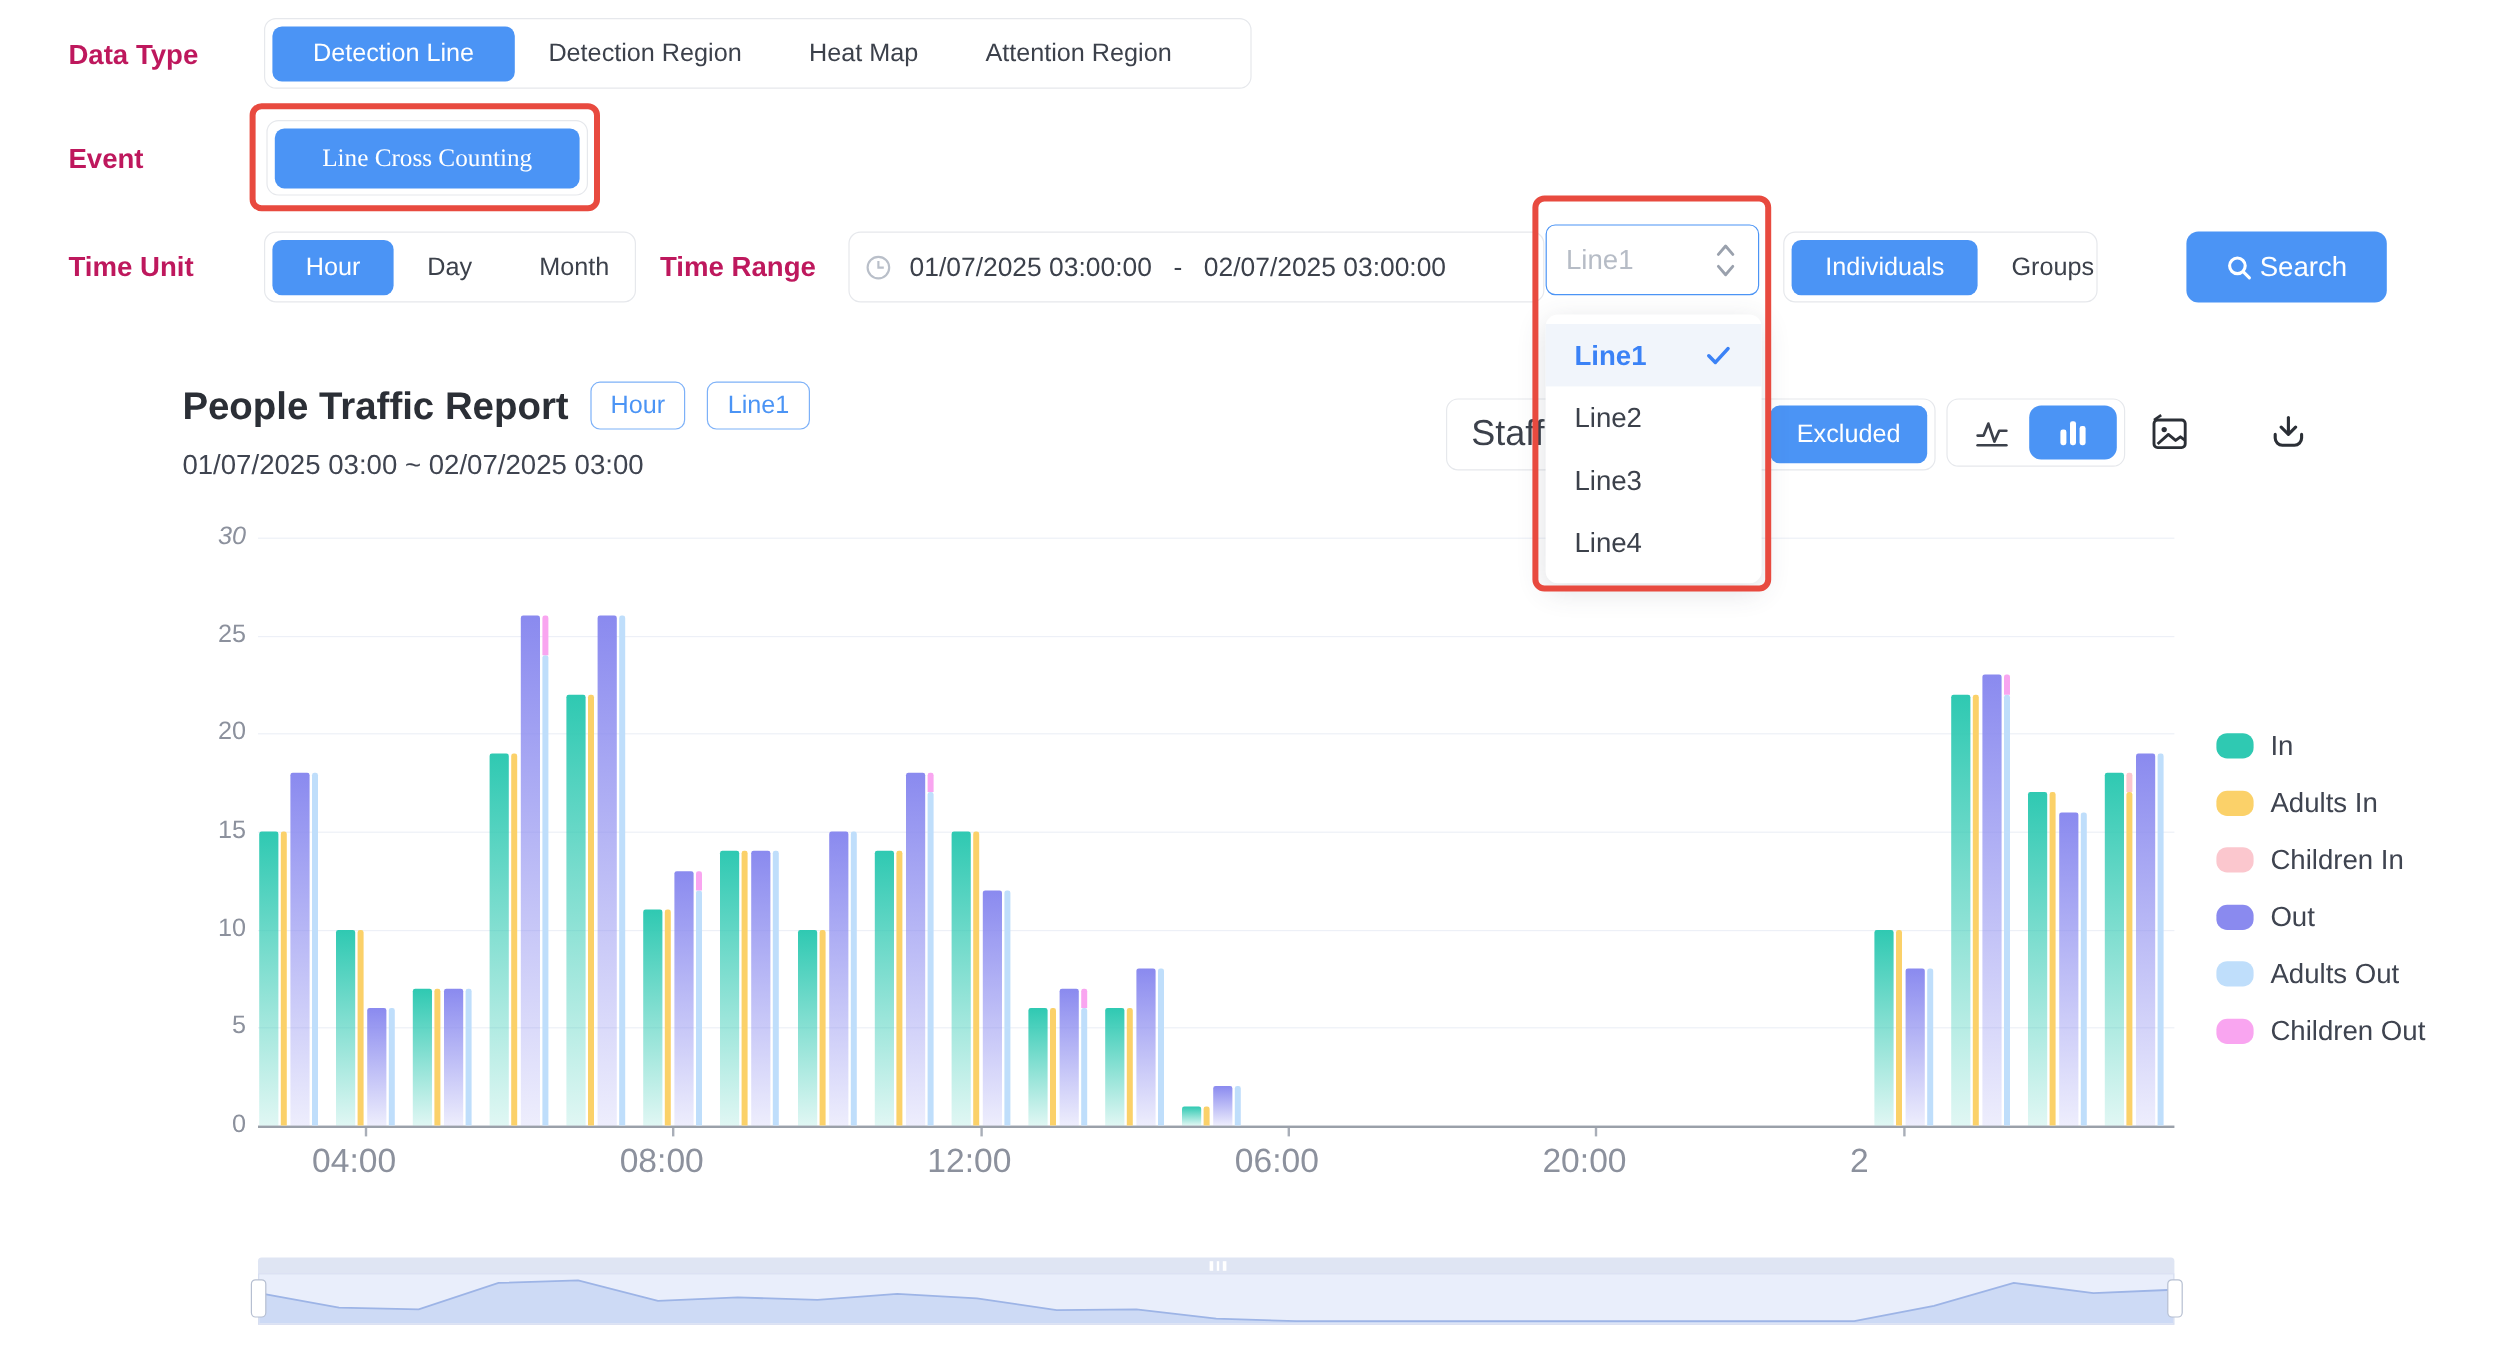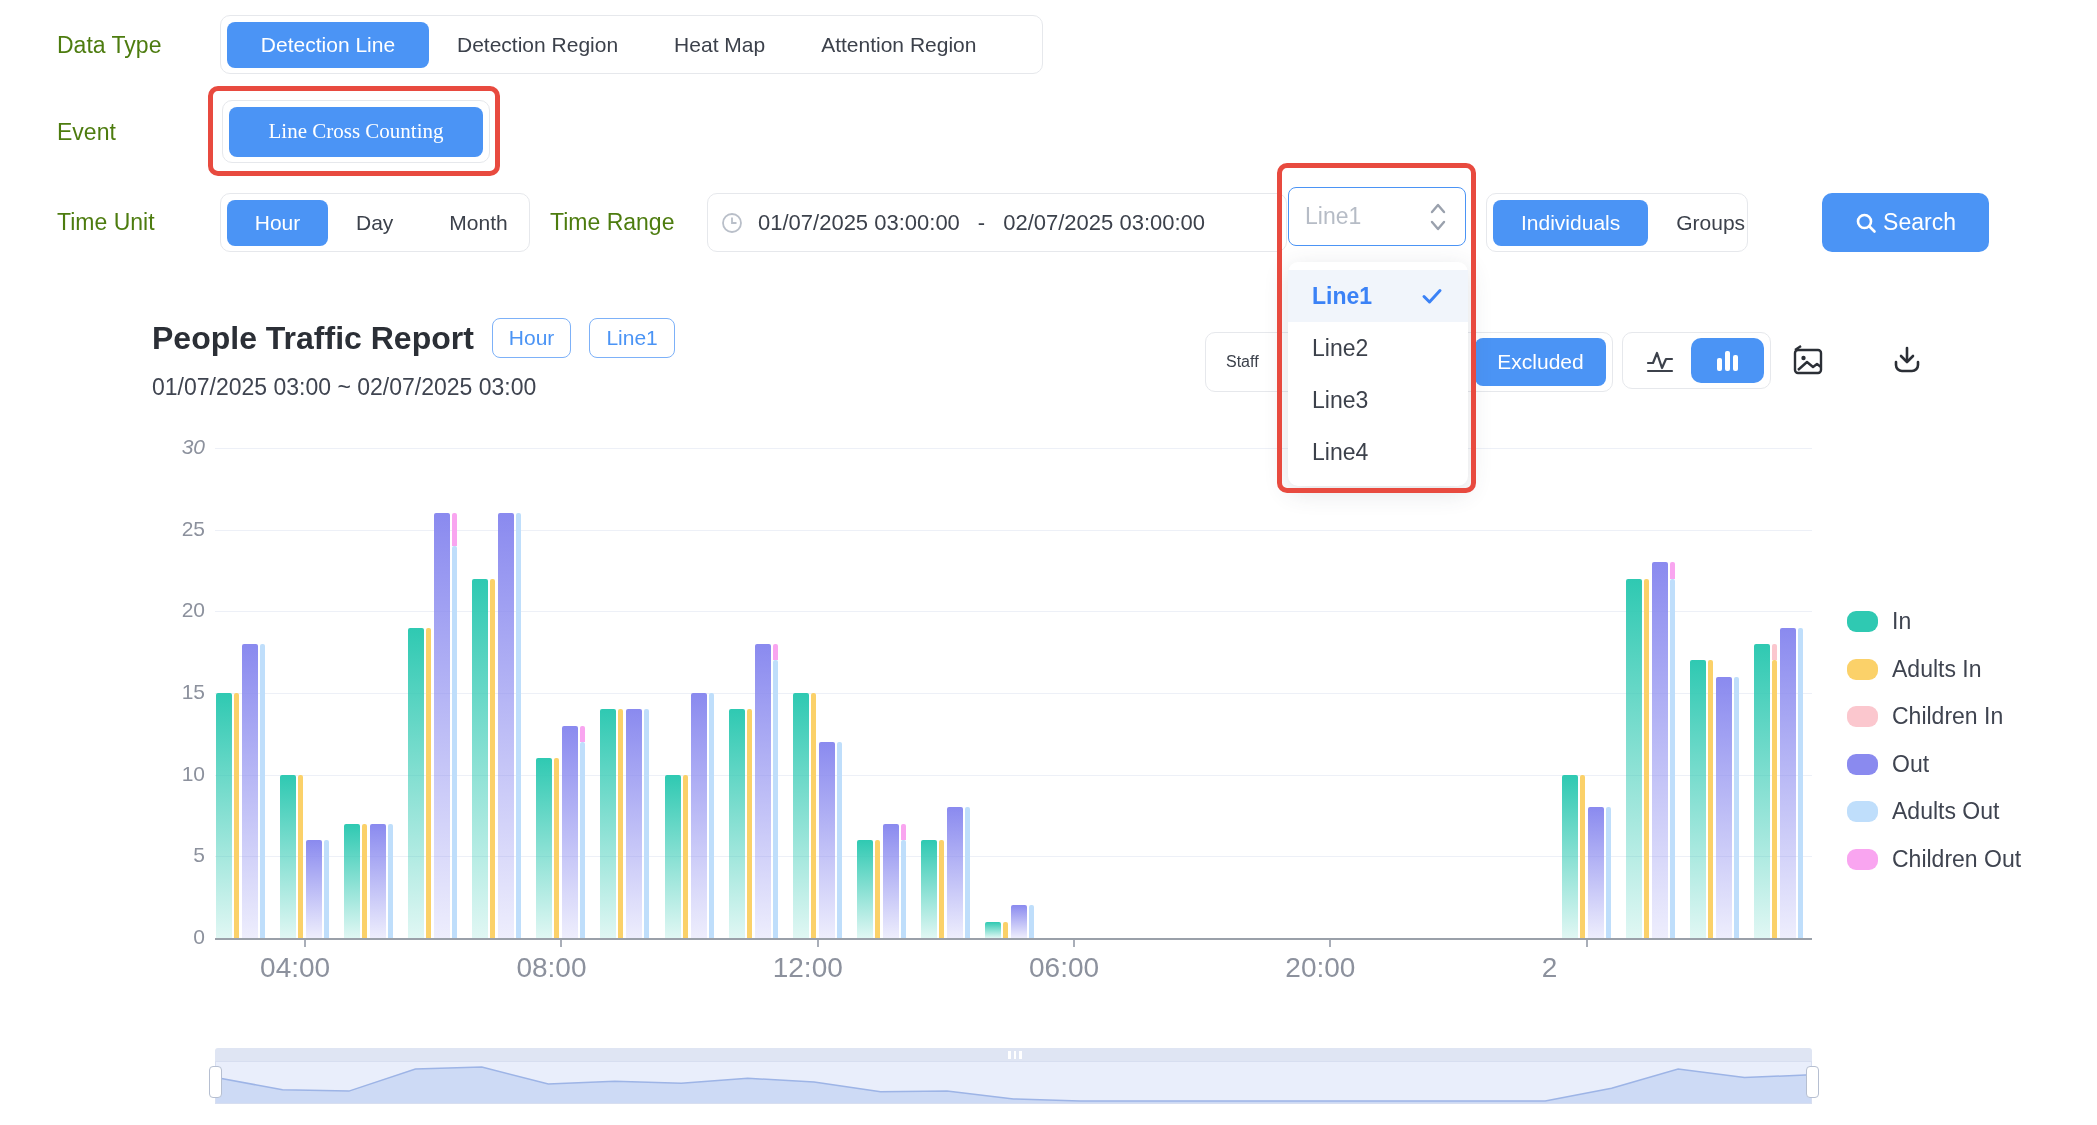--- a/index.html
+++ b/index.html
@@ -1,20 +1,20 @@
 <!DOCTYPE html>
 <html><head>
 <meta charset="utf-8">
 <style>
   * { margin:0; padding:0; box-sizing:border-box; }
   html,body { background:#ffffff; }
   body { font-family:"Liberation Sans","DejaVu Sans",sans-serif; }
   #app { position:relative; width:2097px; height:1125px; background:#fff; overflow:hidden; }
 
-  .row-label { position:absolute; font-size:23px; font-weight:400; color:#4d7c0f; }
+  .row-label { position:absolute; font-size:23px; font-weight:700; color:#be185d; }
 
   .btn-group { position:absolute; display:flex; align-items:center; background:#fff;
     border:1px solid #e6e8ec; border-radius:10px; padding:6px; }
   .btn-group .opt { font-size:21px; color:#3c414b; padding:16px 28px; height:46px;
     display:flex; align-items:center; justify-content:center; white-space:nowrap; cursor:pointer; }
   .btn-group .opt.sel { background:#4b94f5; color:#fff; border-radius:8px; font-weight:400; }
 
   .pill-blue { background:#4b94f5; color:#fff; border-radius:8px; display:flex;
     align-items:center; justify-content:center; font-size:21px; cursor:pointer; }
 
@@ -131,21 +131,21 @@
 <div style="position:absolute; left:152px; top:318px; display:flex; align-items:center;">
   <span style="font-size:32px; font-weight:700; color:#2b2f36;">People Traffic Report</span>
   <span id="badges" style="display:flex;">
         <span class="badge">Hour</span>
         <span class="badge">Line1</span>
       </span>
 </div>
 <div style="position:absolute; left:152px; top:374px; font-size:23px; color:#3f4450;">01/07/2025 03:00 ~ 02/07/2025 03:00</div>
 
 <div class="btn-group" style="left:1205px; top:332px; width:408px; height:60px; justify-content:space-between;">
-  <span style="font-size:16px; color:#3c414b; margin-left:14px;">Staff</span>
+  <span style="font-size:30px; color:#3c414b; margin-left:14px;">Staff</span>
   <div class="opt sel" style="width:131px; height:48px;">Excluded</div>
 </div>
 
 <div class="btn-group" style="left:1622px; top:332px; width:149px; height:57px;">
   <div style="width:62px; height:45px; display:flex; align-items:center; justify-content:center; cursor:pointer;">
     <span>
       <svg width="30" height="26" viewBox="0 0 30 26" fill="none" stroke="#3c414b" stroke-width="2.2" stroke-linecap="round" stroke-linejoin="round">
         <path d="M3 15 L8 15 L12 5 L17 20 L21 11 L27 11"></path>
         <path d="M3 23 L27 23"></path>
       </svg>

